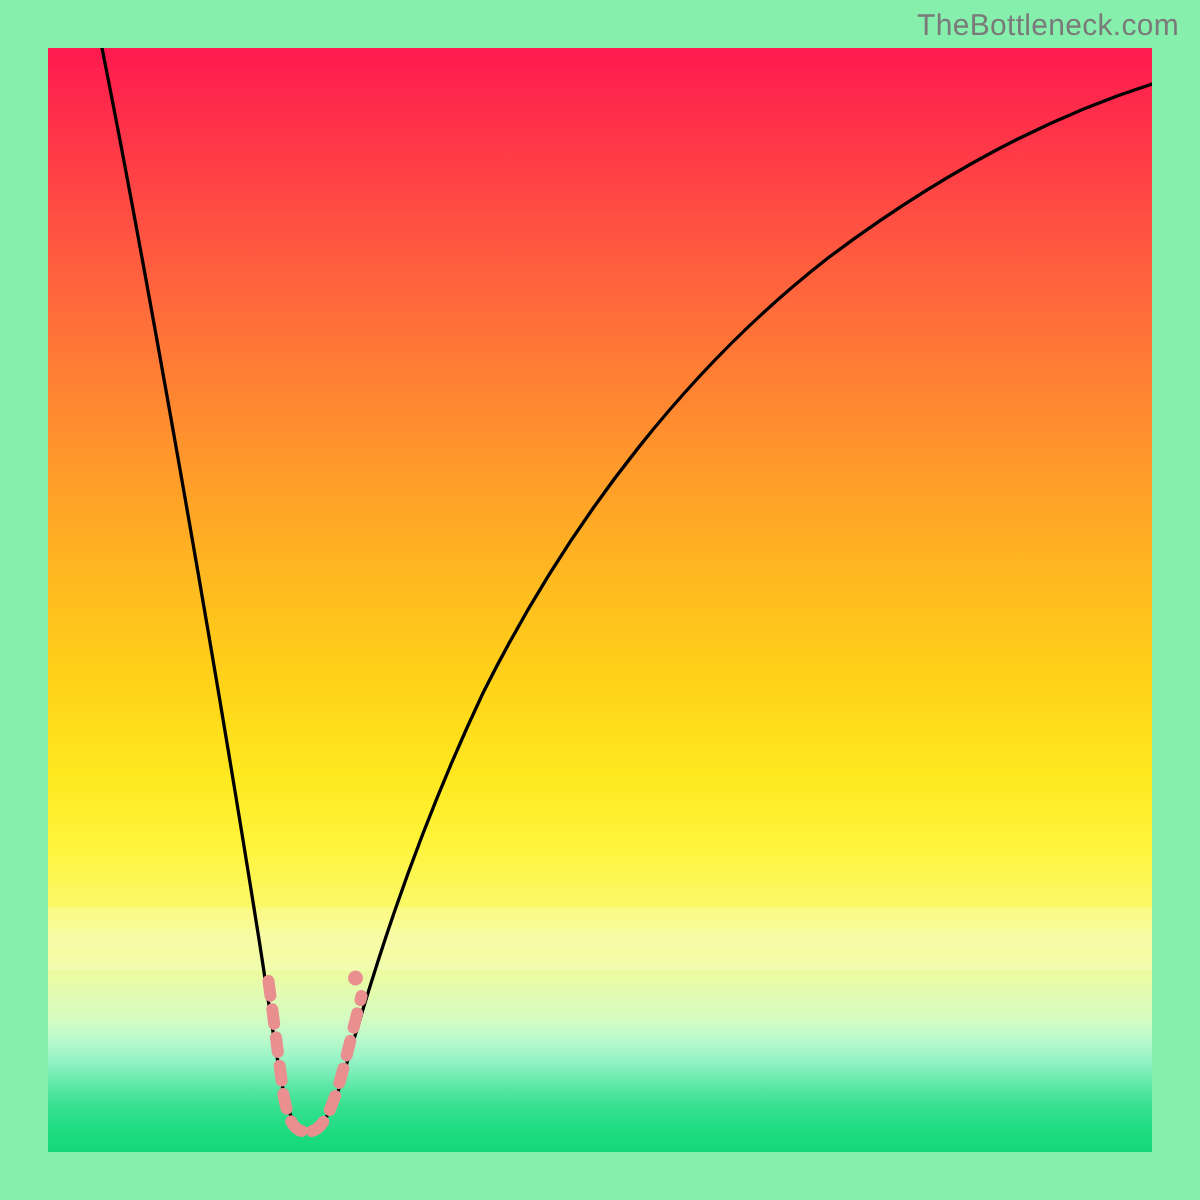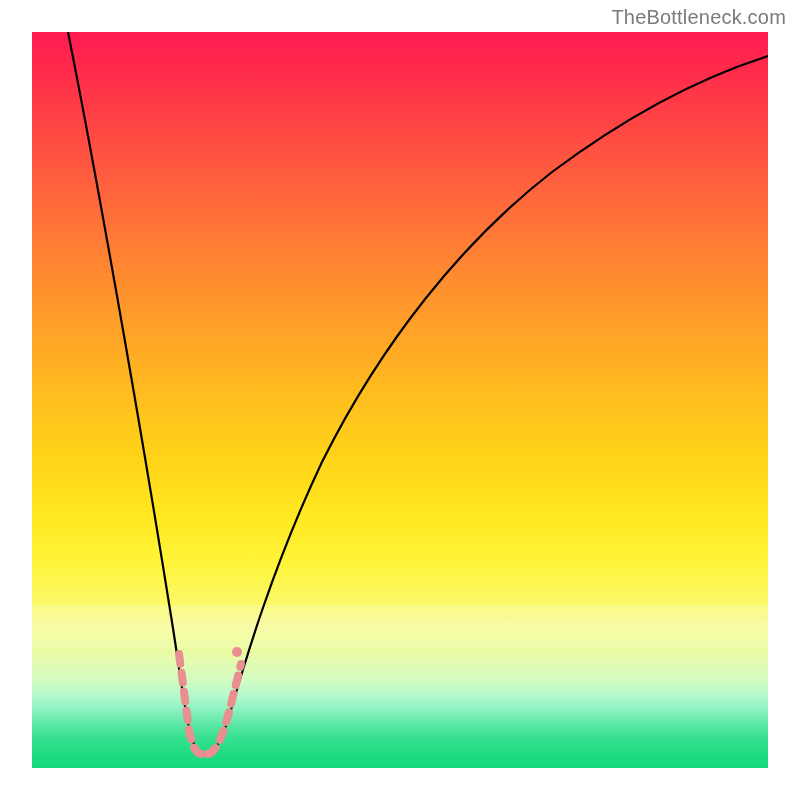--- a/index.html
+++ b/index.html
@@ -10,21 +10,21 @@
     background: #000;
     overflow: hidden;
     font-family: Arial, Helvetica, sans-serif;
   }
   .frame {
     position: absolute;
     left: 0;
     top: 0;
     width: 800px;
     height: 800px;
-    background: #ffffff;
+    background: #86efac;
   }
   .plot-area {
     position: absolute;
     left: 32px;
     top: 32px;
     width: 736px;
     height: 736px;
     overflow: hidden;
   }
   .gradient {

